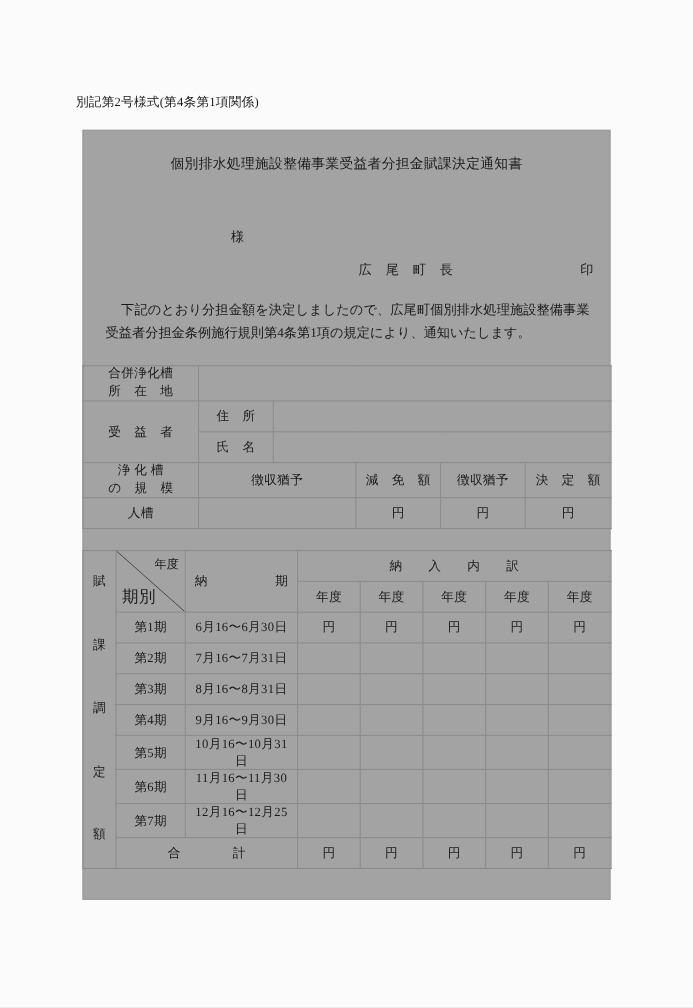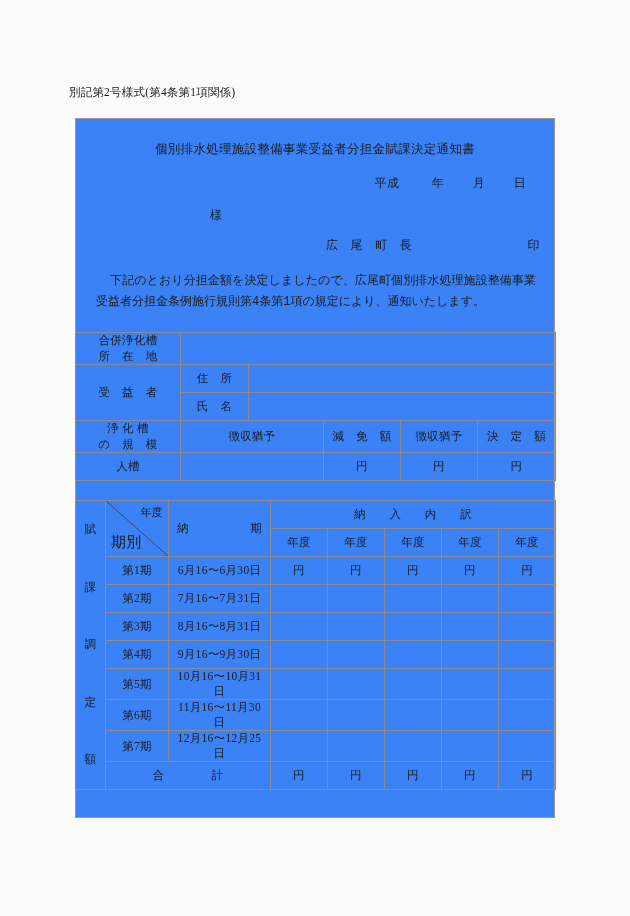--- a/index.html
+++ b/index.html
@@ -30,21 +30,21 @@
     white-space: nowrap;
   }
   .frame {
     position: absolute;
     left: 75px;
     top: 118px;
     width: 480px;
     height: 700px;
     border: 1px solid #9a9a9a;
     box-sizing: border-box;
-    background: #3b82f6;
+    background: #a3a3a3;
   }
   .doc-title {
     position: absolute;
     left: 0; right: 0;
     top: 22px;
     text-align: center;
     font-size: 12.5px;
     letter-spacing: 0.3px;
   }
   .date-line {
@@ -75,21 +75,20 @@
     margin-left: 112px;
   }
   .body-text {
     position: absolute;
     left: 20px;
     right: 18px;
     top: 152px;
     font-size: 12px;
     line-height: 1.75;
     text-align: justify;
-    font-family: Liberation Mono, monospace;
   }
   .body-text .indent { display: inline-block; width: 14px; }
 
   
   table.grid {
     border-collapse: collapse;
     table-layout: fixed;
     width: 100%;
     font-size: 11.5px;
   }
@@ -165,29 +164,20 @@
 <body>
 
 <div class="page">
 
   <div class="form-code">別記第2号様式(第4条第1項関係)</div>
 
   <div class="frame">
 
     <div class="doc-title">個別排水処理施設整備事業受益者分担金賦課決定通知書</div>
 
-    <div class="date-line">
-      <span>平成</span>
-      <span class="sp"></span>
-      <span>年</span>
-      <span class="sp-s"></span>
-      <span>月</span>
-      <span class="sp-s"></span>
-      <span>日</span>
-    </div>
 
     <div class="addressee">様</div>
 
     <div class="mayor-line">
       <span>広　尾　町　長</span>
       <span class="seal">印</span>
     </div>
 
     <div class="body-text">
       <span class="indent"></span><span>下記のとおり分担金額を決定しましたので、広尾町個別排水処理施設整備事業受益者分</span><span>担金条例施行規則第4条第1項の規定により、通知いたします。</span>

